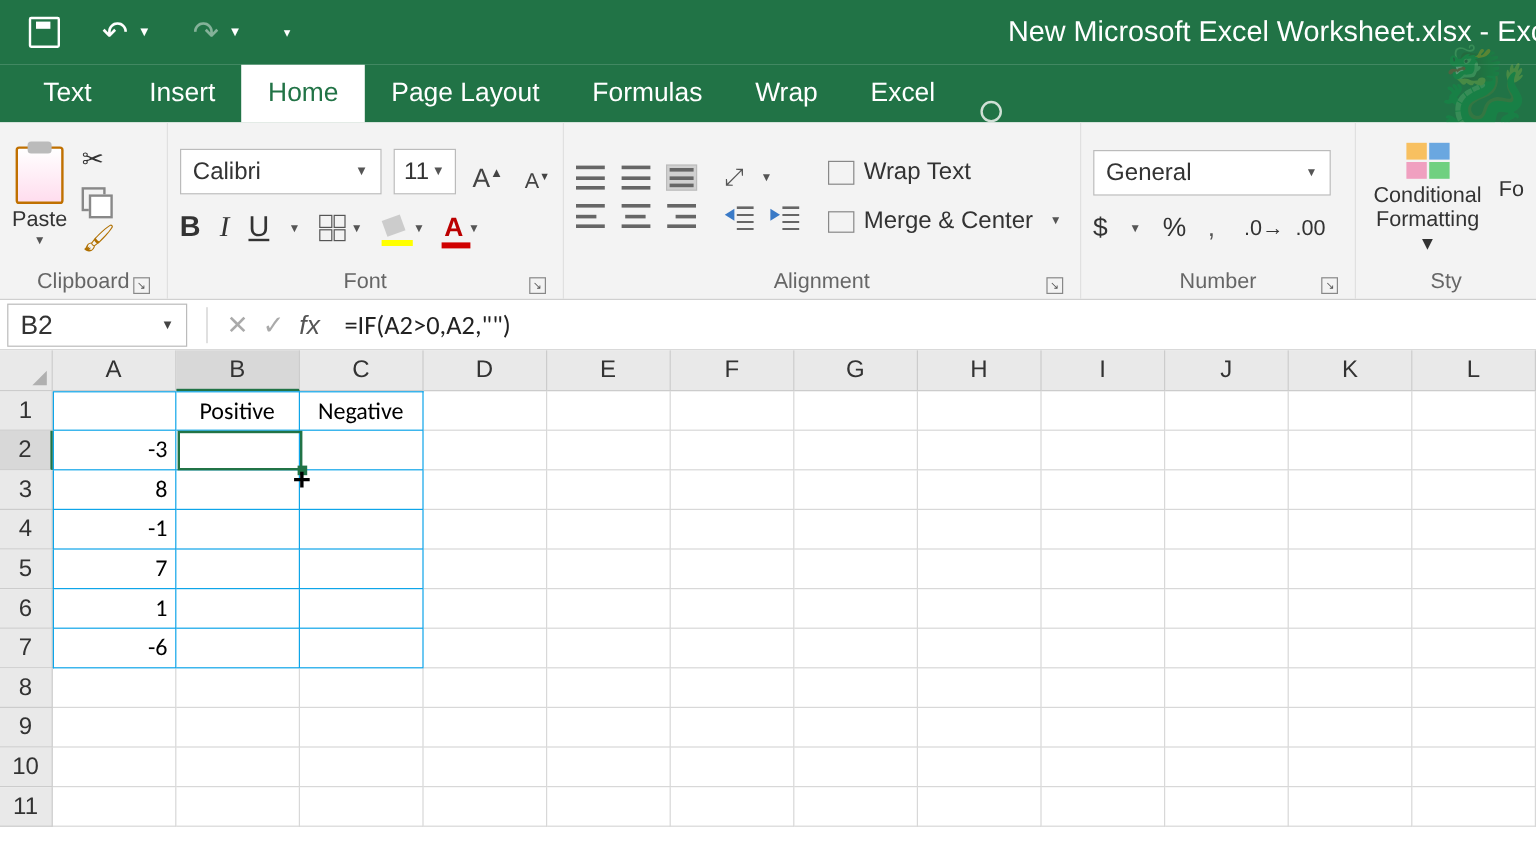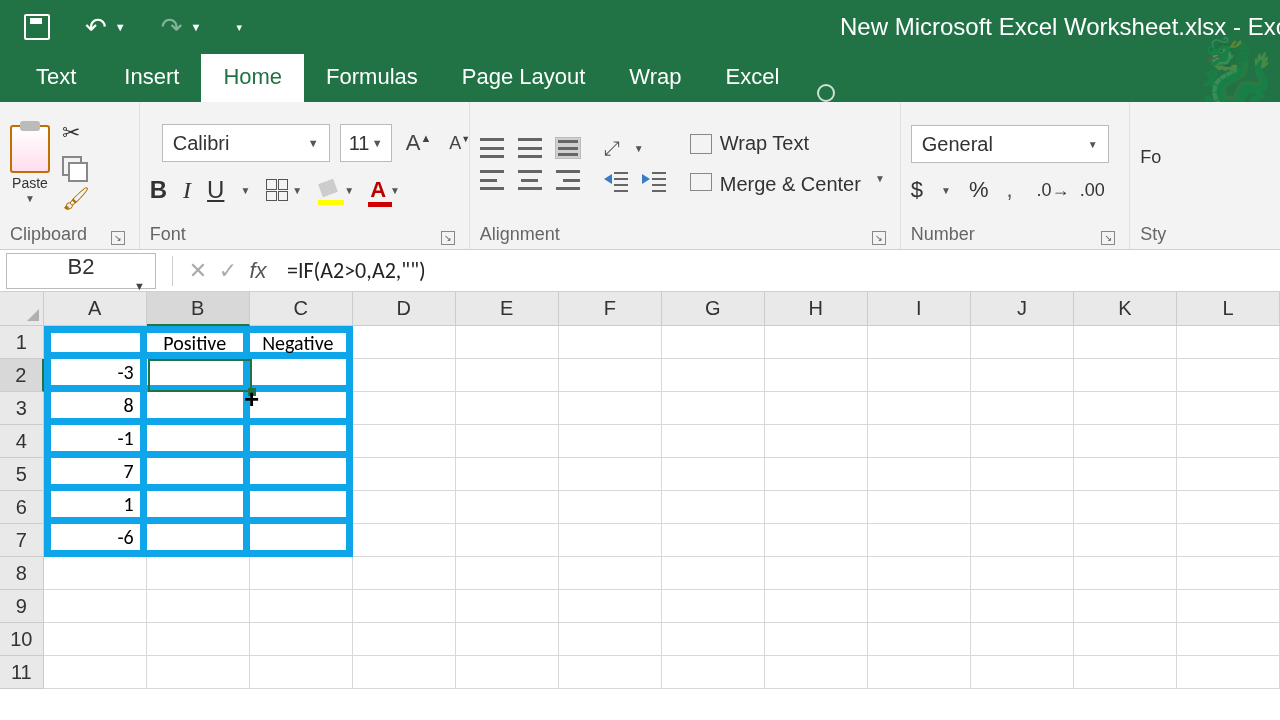--- a/index.html
+++ b/index.html
@@ -22,36 +22,36 @@
   .tab.file { padding-left:26px; padding-right:26px; }
   .tab.active { background:#fff; color:#217346; }
   .tellme { display:flex; align-items:center; gap:10px; color:#d0e0d6; font-size:22px; padding-left:16px; }
   .tellme .bulb { width:18px; height:18px; border:2px solid #d0e0d6; border-radius:50%; position:relative; }
   .watermark { position:absolute; right:0; top:-20px; opacity:0.25; font-size:70px; pointer-events:none; }
 
   
   .ribbon { height: 148px; background:#f3f3f3; border-bottom:1px solid #d0d0d0; display:flex; position:relative; }
   .group { border-right:1px solid #e0e0e0; position:relative; display:flex; flex-direction:column; padding:6px 10px 0; }
   .group-body { flex:1; display:flex; align-items:center; }
-  .group-label { text-align:left; font-size:18px; color:#666; padding:4px 0; position:relative; }
+  .group-label { text-align:center; font-size:18px; color:#666; padding:4px 0; position:relative; }
   .group-label .launcher { position:absolute; right:4px; bottom:4px; width:14px; height:14px; border:1px solid #888; font-size:9px; display:flex; align-items:center; justify-content:center; color:#555; }
 
   
   .paste-btn { display:flex; flex-direction:column; align-items:center; gap:2px; }
   .paste-icon { width:40px; height:48px; border:2px solid #c07000; background:linear-gradient(#fff,#fde); position:relative; border-radius:3px; }
   .paste-icon::before { content:""; position:absolute; top:-6px; left:8px; width:20px; height:10px; background:#bbb; border-radius:3px; }
-  .paste-text { font-size:14px; color:#333; }
+  .paste-text { font-size:18px; color:#333; }
   .clip-side { display:flex; flex-direction:column; gap:10px; margin-left:12px; padding-top:4px; }
   .cut-ico { color:#333; font-size:22px; }
   .copy-ico { width:20px; height:20px; border:2px solid #888; position:relative; }
   .copy-ico::after { content:""; position:absolute; left:4px; top:4px; width:16px; height:16px; border:2px solid #888; background:#fff; }
   .fmtpaint-ico { color:#b07000; font-size:22px; }
 
   
-  .font-row1 { display:flex; align-items:center; gap:10px;margin-left:12px; }
+  .font-row1 { display:flex; align-items:flex-end; gap:10px; }
   .font-name { width:168px; height:38px; border:1px solid #bbb; background:#fff; display:flex; align-items:center; padding:0 10px; font-size:20px; color:#333; }
   .font-name .dd { margin-left:auto; font-size:11px; color:#555; }
   .font-size { width:52px; height:38px; border:1px solid #bbb; background:#fff; display:flex; align-items:center; padding:0 8px; font-size:20px; color:#333; }
   .font-size .dd { margin-left:auto; font-size:11px; color:#555; }
   .Abtn { font-size:22px; color:#444; padding:0 4px; }
   .small { font-size:18px; }
   .font-row2 { display:flex; align-items:center; gap:16px; margin-top:14px; }
   .bold { font-weight:bold; font-size:24px; color:#333; }
   .italic { font-style:italic; font-size:24px; color:#333; font-family:"Times New Roman"; }
   .underline { text-decoration:underline; font-size:24px; color:#333; }
@@ -71,63 +71,63 @@
   .align-btn div { height:3px; background:#666; }
   .align-btn.selected { background:#d0d0d0; padding:2px; box-shadow:0 0 0 1px #bbb; }
   .orient-ico { font-size:20px; color:#555; }
   .indent-btn { width:24px; height:20px; position:relative; }
   .indent-btn::before{content:""; position:absolute; left:0; top:2px; width:0; height:0; border-top:5px solid transparent; border-bottom:5px solid transparent;}
   .indent-out::before{ border-left:8px solid #3a7ac7; }
   .indent-in::before{ border-right:8px solid #3a7ac7; left:auto; right:16px; }
   .indent-btn::after{content:""; position:absolute; right:0; top:0; width:14px; height:100%; background:repeating-linear-gradient(#666,#666 2px,transparent 2px,transparent 6px);}
   .wrap-btn { display:flex; align-items:center; gap:8px; font-size:20px; color:#333; }
   .wrap-ico { width:22px; height:20px; border:1px solid #888; position:relative; }
-  .merge-btn { display:flex; gap:8px; font-size:20px; color:#333; }
+  .merge-btn { display:flex; align-items:center; gap:8px; font-size:20px; color:#333; }
   .merge-ico { width:22px; height:18px; border:1px solid #888; }
 
   
   .number-top { width:198px; height:38px; border:1px solid #bbb; background:#fff; display:flex; align-items:center; padding:0 10px; font-size:20px; color:#333; }
   .number-top .dd{ margin-left:auto; }
   .number-row2 { display:flex; align-items:center; gap:18px; margin-top:14px; font-size:22px; color:#333; }
   .number-row2 .sep{ color:#555; }
   .decimal-btns { display:flex; gap:10px; font-size:18px; margin-left:6px; }
   .decbtn { position:relative; color:#333; }
   .decbtn::after { content:""; position:absolute; bottom:-4px; width:0; height:0; border-top:5px solid #d00; }
   
   
   .styles { display:flex; flex-direction:column; align-items:center; gap:4px; padding-top:4px; }
   .cf-ico { width:36px; height:30px; display:grid; grid-template-columns:1fr 1fr; grid-template-rows:1fr 1fr; gap:2px; }
   .cf-ico span:nth-child(1){background:#f8c060;} .cf-ico span:nth-child(2){background:#6aa7e0;}
   .cf-ico span:nth-child(3){background:#f0a0c0;} .cf-ico span:nth-child(4){background:#70d080;}
   .cf-text { font-size:18px; color:#333; text-align:center; line-height:1.1; }
 
   
   .formula-row { height:42px; border-bottom:1px solid #d0d0d0; display:flex; align-items:center; background:#fff; }
-  .namebox { width:150px; height:36px; margin:0 6px; border:1px solid #bbb; display:flex; align-items:center; padding:0 10px; font-size:22px; color:#333; background:#fff;flex-direction:column; }
+  .namebox { width:150px; height:36px; margin:0 6px; border:1px solid #bbb; display:flex; align-items:center; padding:0 10px; font-size:22px; color:#333; background:#fff; }
   .namebox .dd { margin-left:auto; font-size:11px; color:#444; }
   .fb-sep { width:1px; height:30px; background:#ccc; margin:0 10px; }
   .fb-btn { width:30px; text-align:center; font-size:22px; color:#aaa; }
   .fb-btn.fx { font-style:italic; color:#555; }
   .formula-input { flex:1; font-size:22px; color:#222; padding-left:14px; font-family:Calibri,Arial; }
 
   
   .sheet { position:relative; }
   .col-headers { display:flex; height:34px; background:#e9e9e9; }
   .selectall { width:44px; border-right:1px solid #ccc; border-bottom:1px solid #ccc; position:relative; }
   .selectall::after{content:""; position:absolute; right:4px; bottom:4px; width:0; height:0; border-left:12px solid transparent; border-bottom:12px solid #b0b0b0;}
   .colh { border-right:1px solid #ccc; border-bottom:1px solid #ccc; text-align:center; font-size:20px; color:#333; display:flex; align-items:center; justify-content:center; }
   .colh.active { background:#d8d8d8; border-bottom:2px solid #217346; }
   .rows { }
   .row { display:flex; height:33px; }
   .rowh { width:44px; border-right:1px solid #ccc; border-bottom:1px solid #ccc; background:#e9e9e9; text-align:center; font-size:20px; color:#333; display:flex; align-items:center; justify-content:center; }
   .rowh.active { background:#d8d8d8; border-right:2px solid #217346; }
   .cell { border-right:1px solid #d8d8d8; border-bottom:1px solid #d8d8d8; font-size:20px; color:#000; display:flex; align-items:center; padding:0 6px; font-family:Calibri,Arial; }
   .cell.ra { justify-content:flex-end; }
   .cell.ca { justify-content:center; }
-  .cell.bordered { border:7px solid #0ea5e9; }
+  .cell.bordered { border:1px solid #0ea5e9; }
   .cell.bordered + .cell.bordered { border-left:none; }
   .row + .row .cell.bordered { border-top:none; }
 
   
   .wA{width:104px} .wB{width:104px} .wC{width:104px}
   .wD{width:104px} .wE{width:104px} .wF{width:104px} .wG{width:104px}
   .wH{width:104px} .wI{width:104px} .wJ{width:104px} .wK{width:104px} .wL{width:104px}
 
   
   .active-cell { position:absolute; border:2px solid #217346; background:transparent; pointer-events:none; }
@@ -151,22 +151,22 @@
     </div>
     <span class="qat-customize">▾</span>
   </div>
   <div class="doc-title">New Microsoft Excel Worksheet.xlsx - Excel</div>
 </div>
 
 <div class="tabs-row">
   <div class="tab file">Text</div>
   <div class="tab">Insert</div>
   <div class="tab active">Home</div>
+  <div class="tab">Page Layout</div>
   <div class="tab">Formulas</div>
-  <div class="tab">Page Layout</div>
   <div class="tab">Wrap</div>
   <div class="tab">Excel</div>
   <div class="tellme">
     <div class="bulb"></div>
   </div>
   <div class="watermark">🐉</div>
 </div>
 
 <div class="ribbon">
 
@@ -317,20 +317,29 @@
       </div>
     </div>
     <div class="group-label">
       <span>Number</span>
       <div class="launcher">↘</div>
     </div>
   </div>
 
   <div class="group" style="width:150px;border-right:none">
     <div class="group-body" style="gap:10px">
+      <div class="styles">
+        <div class="cf-ico">
+            <span></span>
+            <span></span>
+            <span></span>
+            <span></span>
+          </div>
+        <div class="cf-text"><span>Conditional</span><br><span>Formatting</span> ▾</div>
+      </div>
       <div class="cf-text" style="align-self:flex-start;margin-top:40px">Fo</div>
     </div>
     <div class="group-label">
       <span>Sty</span>
     </div>
   </div>
 </div>
 
 <div class="formula-row">
   <div class="namebox">

